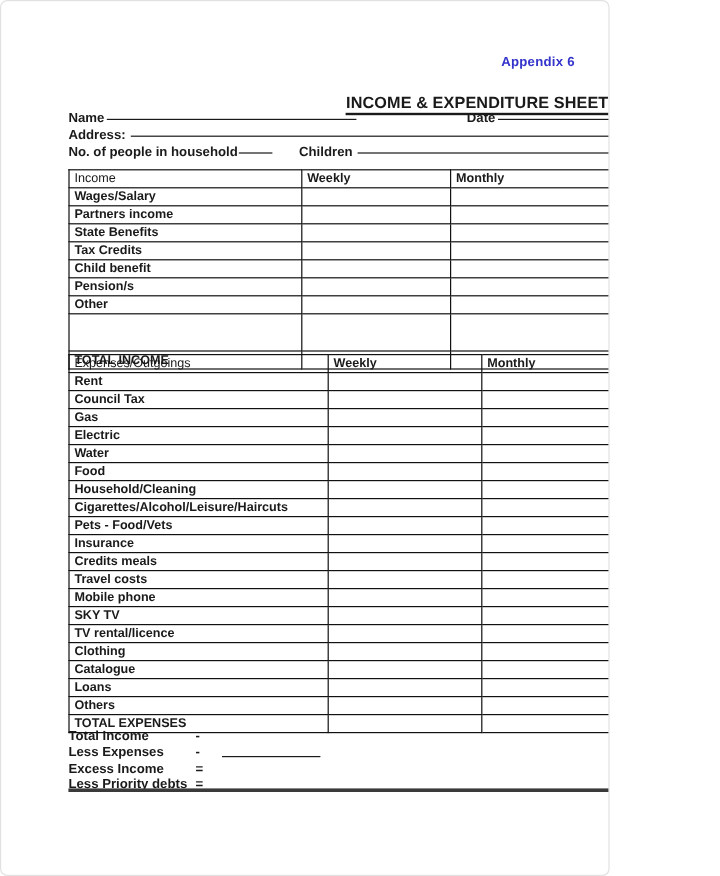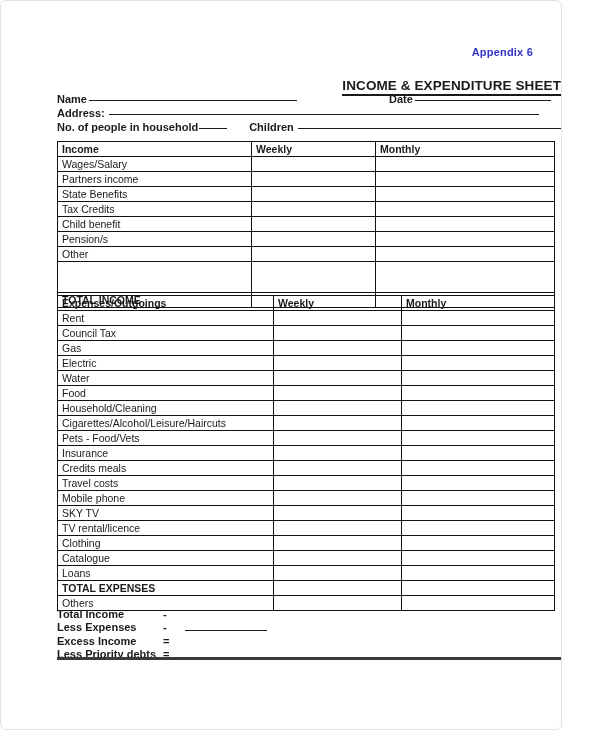--- a/index.html
+++ b/index.html
@@ -5,21 +5,21 @@
   html, body {
     margin: 0;
     padding: 0;
     background: #ffffff;
   }
   body {
     font-family: "Liberation Sans", sans-serif;
   }
   #page {
     position: relative;
-    width: 562px;
+    width: 508px;
     height: 730px;
     background: #ffffff;
     border: 1px solid #e2e2e2;
     border-radius: 6px;
     box-sizing: border-box;
     overflow: hidden;
   }
 
   
   .appendix {
@@ -85,22 +85,22 @@
     color: #1a1a1a;
   }
   table.sheet td {
     border: 1.4px solid #111111;
     padding: 0 0 0 4px;
     height: 14px;
     line-height: 13px;
     white-space: nowrap;
     overflow: hidden;
   }
-  table.sheet td.lbl        { font-weight: normal; margin-top: 36px; }
-  table.sheet td.head       { font-weight: bold; }
+  table.sheet td.lbl        { font-weight: bold; margin-top: 36px; }
+  table.sheet td.head       { font-weight: normal; }
   table.sheet td.head-ctr   { font-weight: bold; }
   table.sheet td.total      { font-weight: bold; }
   table.sheet td.tall       { height: 30px; }
   table.sheet td.val        { }
 
   #income-table   { left: 56px; top: 140px;  width: 497px; }
   #expenses-table { left: 56px; top: 294px;  width: 497px; }
 
   
   .summary {
@@ -313,26 +313,26 @@
           <td class="lbl">Catalogue</td>
           <td class="val"></td>
           <td class="val"></td>
         </tr>
         <tr>
           <td class="lbl">Loans</td>
           <td class="val"></td>
           <td class="val"></td>
         </tr>
         <tr>
+          <td class="lbl">Others</td>
+          <td class="val"></td>
+          <td class="val"></td>
+        </tr>
+        <tr>
           <td class="total">TOTAL EXPENSES</td>
-          <td class="val"></td>
-          <td class="val"></td>
-        </tr>
-        <tr>
-          <td class="lbl">Others</td>
           <td class="val"></td>
           <td class="val"></td>
         </tr>
       </tbody>
   </table>
 
   <div class="summary">
       <div class="srow">
         <span class="slabel">Total Income</span>
         <span class="sop">-</span>

